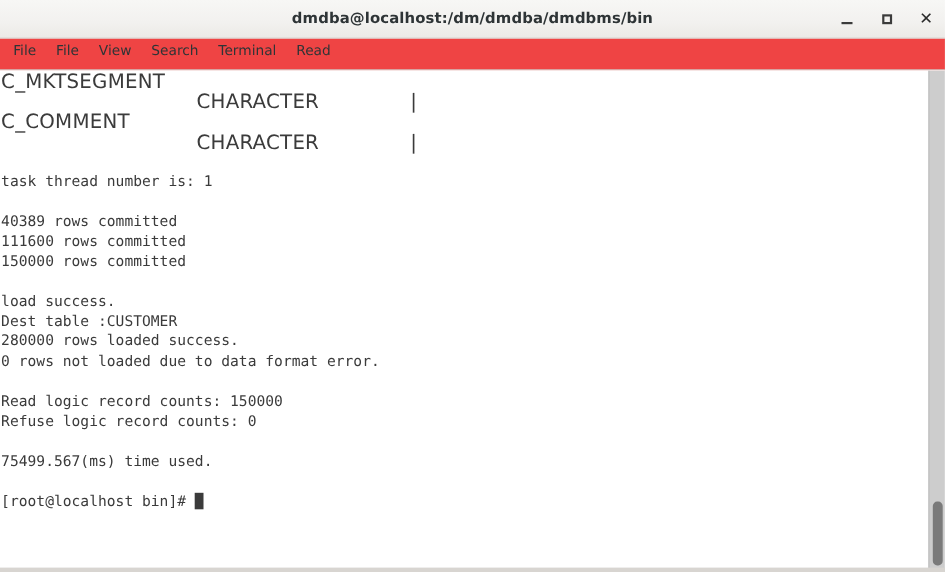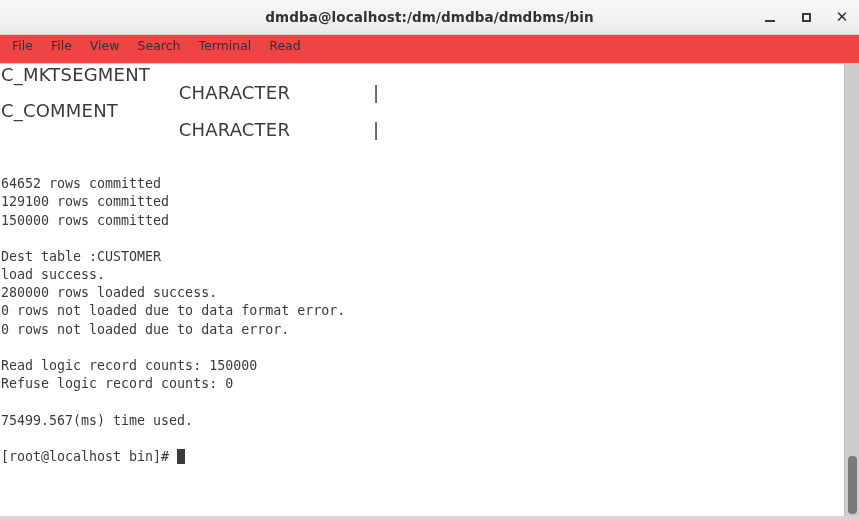--- a/index.html
+++ b/index.html
@@ -197,30 +197,30 @@
     <div class="menu-item">Read</div>
   </div>
 
   <div class="term-area">
     <div class="term-screen" id="term-screen">
         <div class="line hdr">C_MKTSEGMENT</div>
         <div class="line hdr">                              CHARACTER              |</div>
         <div class="line hdr">C_COMMENT</div>
         <div class="line hdr">                              CHARACTER              |</div>
         <div class="line blank"> </div>
-        <div class="line blank"> </div>
-        <div class="line">64652 rows committed</div>
-        <div class="line">129100 rows committed</div>
+        <div class="line">task thread number is: 1</div>
+        <div class="line blank"> </div>
+        <div class="line">40389 rows committed</div>
+        <div class="line">111600 rows committed</div>
         <div class="line">150000 rows committed</div>
         <div class="line blank"> </div>
+        <div class="line">load success.</div>
         <div class="line">Dest table :CUSTOMER</div>
-        <div class="line">load success.</div>
         <div class="line">280000 rows loaded success.</div>
         <div class="line">0 rows not loaded due to data format error.</div>
-        <div class="line">0 rows not loaded due to data error.</div>
         <div class="line blank"> </div>
         <div class="line">Read logic record counts: 150000</div>
         <div class="line">Refuse logic record counts: 0</div>
         <div class="line blank"> </div>
         <div class="line">75499.567(ms) time used.</div>
         <div class="line blank"> </div>
         <div class="line"><span>[root@localhost bin]# </span><span class="cursor"></span></div>
       </div>
     <div class="scrollbar">
       <div class="scroll-thumb"></div>

